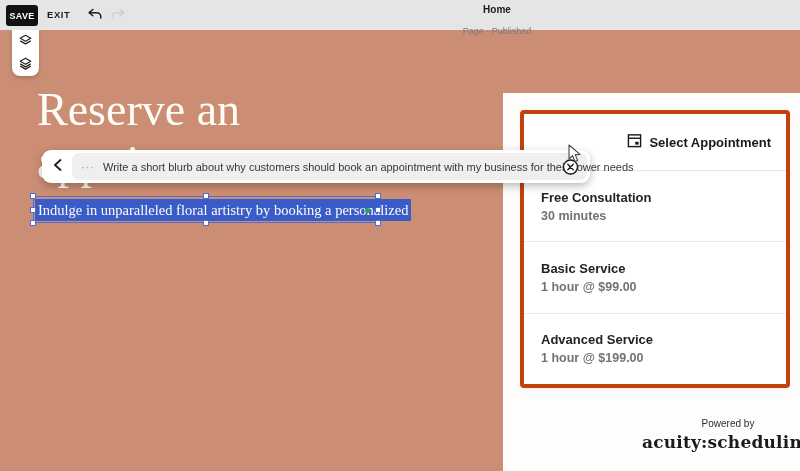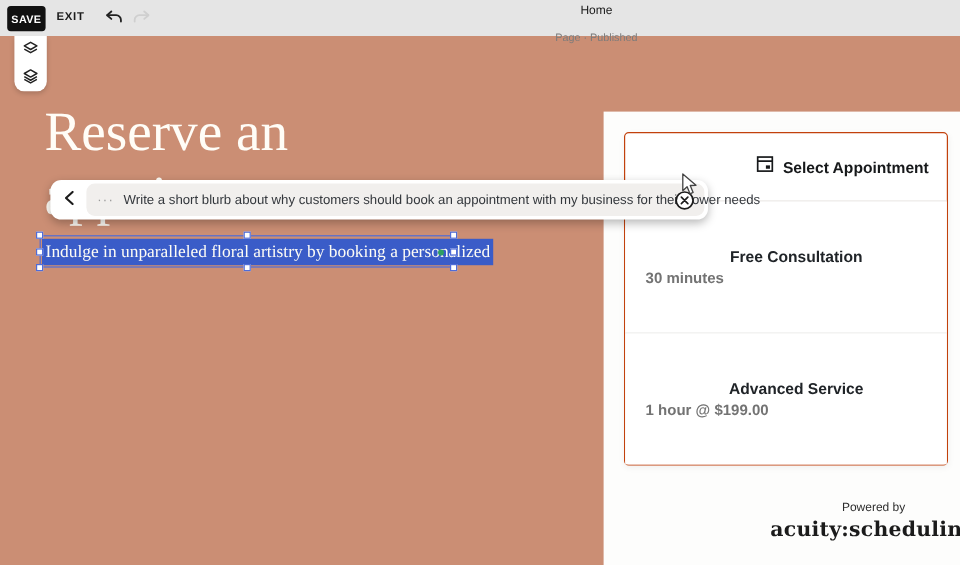--- a/index.html
+++ b/index.html
@@ -11,21 +11,21 @@
   .topbar { position:absolute; left:0; top:0; width:800px; height:30px; background:#e5e5e5; z-index:30; }
   .save-btn { position:absolute; left:6px; top:5px; width:32px; height:21px; background:#111;
               color:#fff; font-size:9px; font-weight:bold; border:none; border-radius:3px;
               letter-spacing:.3px; cursor:pointer; }
   .exit-btn { position:absolute; left:47px; top:9px; font-size:9.5px; font-weight:bold; color:#1c1c1c;
               letter-spacing:.6px; background:none; border:none; cursor:pointer; }
   .histbtn { position:absolute; top:6px; width:20px; height:18px; background:none; border:none; cursor:pointer; }
   .undo { left:85px; } .redo { left:108px; }
   .page-title { position:absolute; left:497px; top:4px; transform:translateX(-50%);
                 text-align:center; line-height:11px; white-space:nowrap; }
-  .page-title .t1 { font-size:10px; font-weight:normal; color:#1a1a1a; }
+  .page-title .t1 { font-size:10px; font-weight:bold; color:#1a1a1a; }
   .page-title .t2 { font-size:9px; color:#7b7b7b; margin-top:11px; }
 
   
   .canvas { position:absolute; left:0; top:30px; width:800px; height:441px; background:#cb8e74;padding-left:40px; }
 
   
   .layer-pill { position:absolute; left:12px; top:0px; width:27px; height:46px; background:#fff;
                 border-radius:0 0 8px 8px; box-shadow:0 2px 4px rgba(0,0,0,.18); z-index:25; }
   .layer-btn { width:27px; height:23px; background:none; border:none; display:flex;
                align-items:center; justify-content:center; cursor:pointer; }
@@ -59,29 +59,29 @@
   .prompt-text { font-size:11px; color:#33373c; margin-left:8px; white-space:nowrap; }
   .close-btn { position:absolute; right:8px; top:50%; transform:translateY(-50%); width:17px; height:17px;
                background:none; border:none; cursor:pointer; padding:0; }
 
   
   .cursor { position:absolute; left:568px; top:144px; z-index:40; }
 
   
   .sched-panel { position:absolute; left:503px; top:93px; width:297px; height:378px; background:#fdfdfc; z-index:2; }
   .sched-card { position:absolute; left:17px; top:17px; width:270px; height:278px; background:#fff;
-                border:1px solid #c2410c; border-radius:4px; box-shadow:0 2px 5px rgba(0,0,0,.05);
+                border:4px solid #c2410c; border-radius:4px; box-shadow:0 2px 5px rgba(0,0,0,.05);
                 display:flex; flex-direction:column; }
   .card-header { height:57px; border-bottom:1px solid #e8e5e1; display:flex; align-items:center;
                  justify-content:flex-end; padding-right:15px; gap:7px; }
   .card-header .hdr-label { font-size:13px; font-weight:bold; color:#17191b; }
   .svc-row { flex:1; display:flex; flex-direction:column; justify-content:center;
              padding-left:17px; border-bottom:1px solid #ececea; cursor:pointer; background:#fff; }
   .svc-row:last-child { border-bottom:none; }
-  .svc-name { font-size:13px; font-weight:bold; color:#202428;text-align:center; }
+  .svc-name { font-size:13px; font-weight:bold; color:#202428; }
   .svc-dur  { font-size:12.5px; color:#737373; margin-top:4px;font-weight:bold; }
   .sched-footer { position:absolute; left:225px; top:325px; transform:translateX(-50%);
                   text-align:center; white-space:nowrap; }
   .powered { font-size:10px; color:#2d2d2d; }
   .brand { font-family:"DejaVu Serif", serif; font-size:17px; font-weight:600; color:#1b1b1b;
            margin-top:3px; letter-spacing:.2px; }
 </style>
 </head>
 <body>
 
@@ -162,20 +162,24 @@
               <rect x="1.5" y="2" width="13" height="12.5" fill="none" stroke="#17191b" stroke-width="1.5"></rect>
               <line x1="1.5" y1="5.6" x2="14.5" y2="5.6" stroke="#17191b" stroke-width="1.5"></line>
               <rect x="8.8" y="9.4" width="3.6" height="3" fill="#17191b"></rect>
             </svg>
         </span>
         <span class="hdr-label">Select Appointment</span>
       </div>
       <div class="svc-row">
         <div class="svc-name">Free Consultation</div>
         <div class="svc-dur">30 minutes</div>
+      </div>
+      <div class="svc-row">
+        <div class="svc-name">Basic Service</div>
+        <div class="svc-dur">1 hour @ $99.00</div>
       </div>
       <div class="svc-row">
         <div class="svc-name">Advanced Service</div>
         <div class="svc-dur">1 hour @ $199.00</div>
       </div>
     </div>
     <div class="sched-footer">
       <div class="powered">Powered by</div>
       <div class="brand">acuity:scheduling</div>
     </div>

